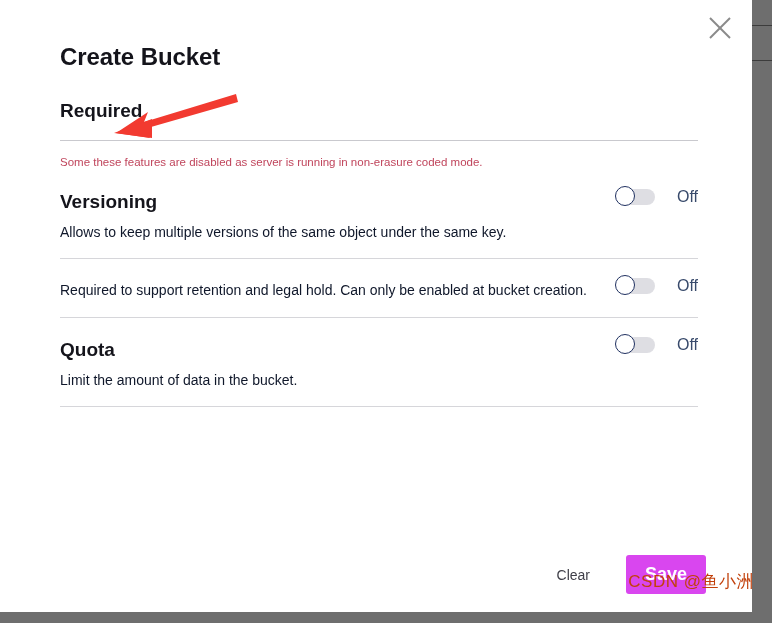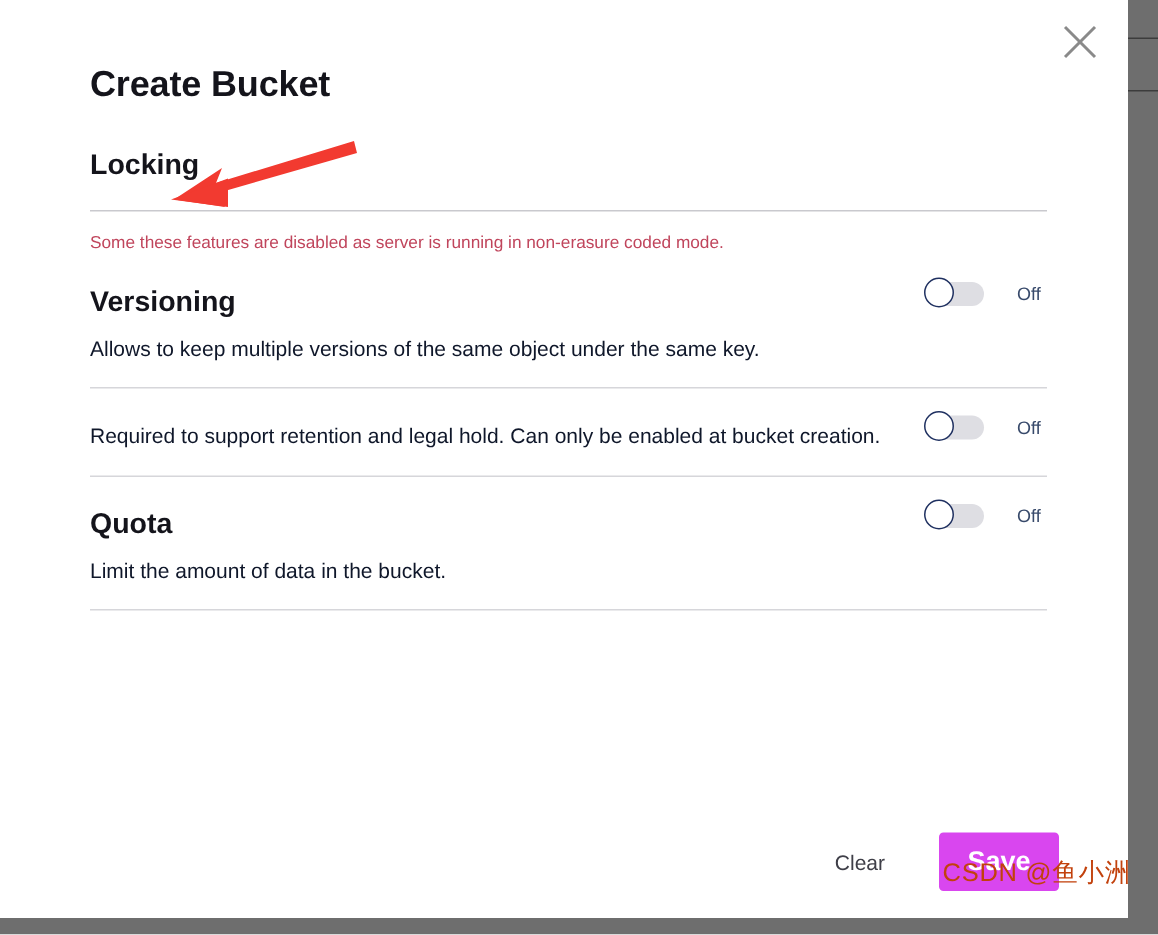--- a/index.html
+++ b/index.html
@@ -176,25 +176,26 @@
     left: -2px;
     top: -3px;
     width: 20px;
     height: 20px;
     border-radius: 50%;
     background: #ffffff;
     border: 1.6px solid #1f3060;
     box-sizing: border-box;
   }
   .toggle-label {
-    font-size: 12px;
+    font-size: 16px;
     color: #384a6b;
     font-weight: normal;
     margin-left: 22px;
     min-width: 20px;
+    text-align: right;
   }
 
   
   .footer {
     position: absolute;
     left: 68px;
     top: 555px;
     width: 638px;
     display: flex;
     justify-content: flex-end;
@@ -264,21 +265,21 @@
           <line x1="24" y1="4" x2="4" y2="24" stroke="#8a8a8a" stroke-width="2"></line>
         </svg>
       </span>
     </div>
 
     <div class="modal-body">
 
       <h1 class="modal-title">Create Bucket</h1>
 
 
-      <h2 class="section-title">Locking</h2>
+      <h2 class="section-title">Required</h2>
       <div class="rule"></div>
 
       <div class="warning-text">Some these features are disabled as server is running in non-erasure coded mode.</div>
 
       <div class="feature-row">
         <div class="feature-name">Versioning</div>
         <div class="feature-desc">Allows to keep multiple versions of the same object under the same key.</div>
         <div class="toggle-group">
           <div class="toggle">
             <div class="knob"></div>

